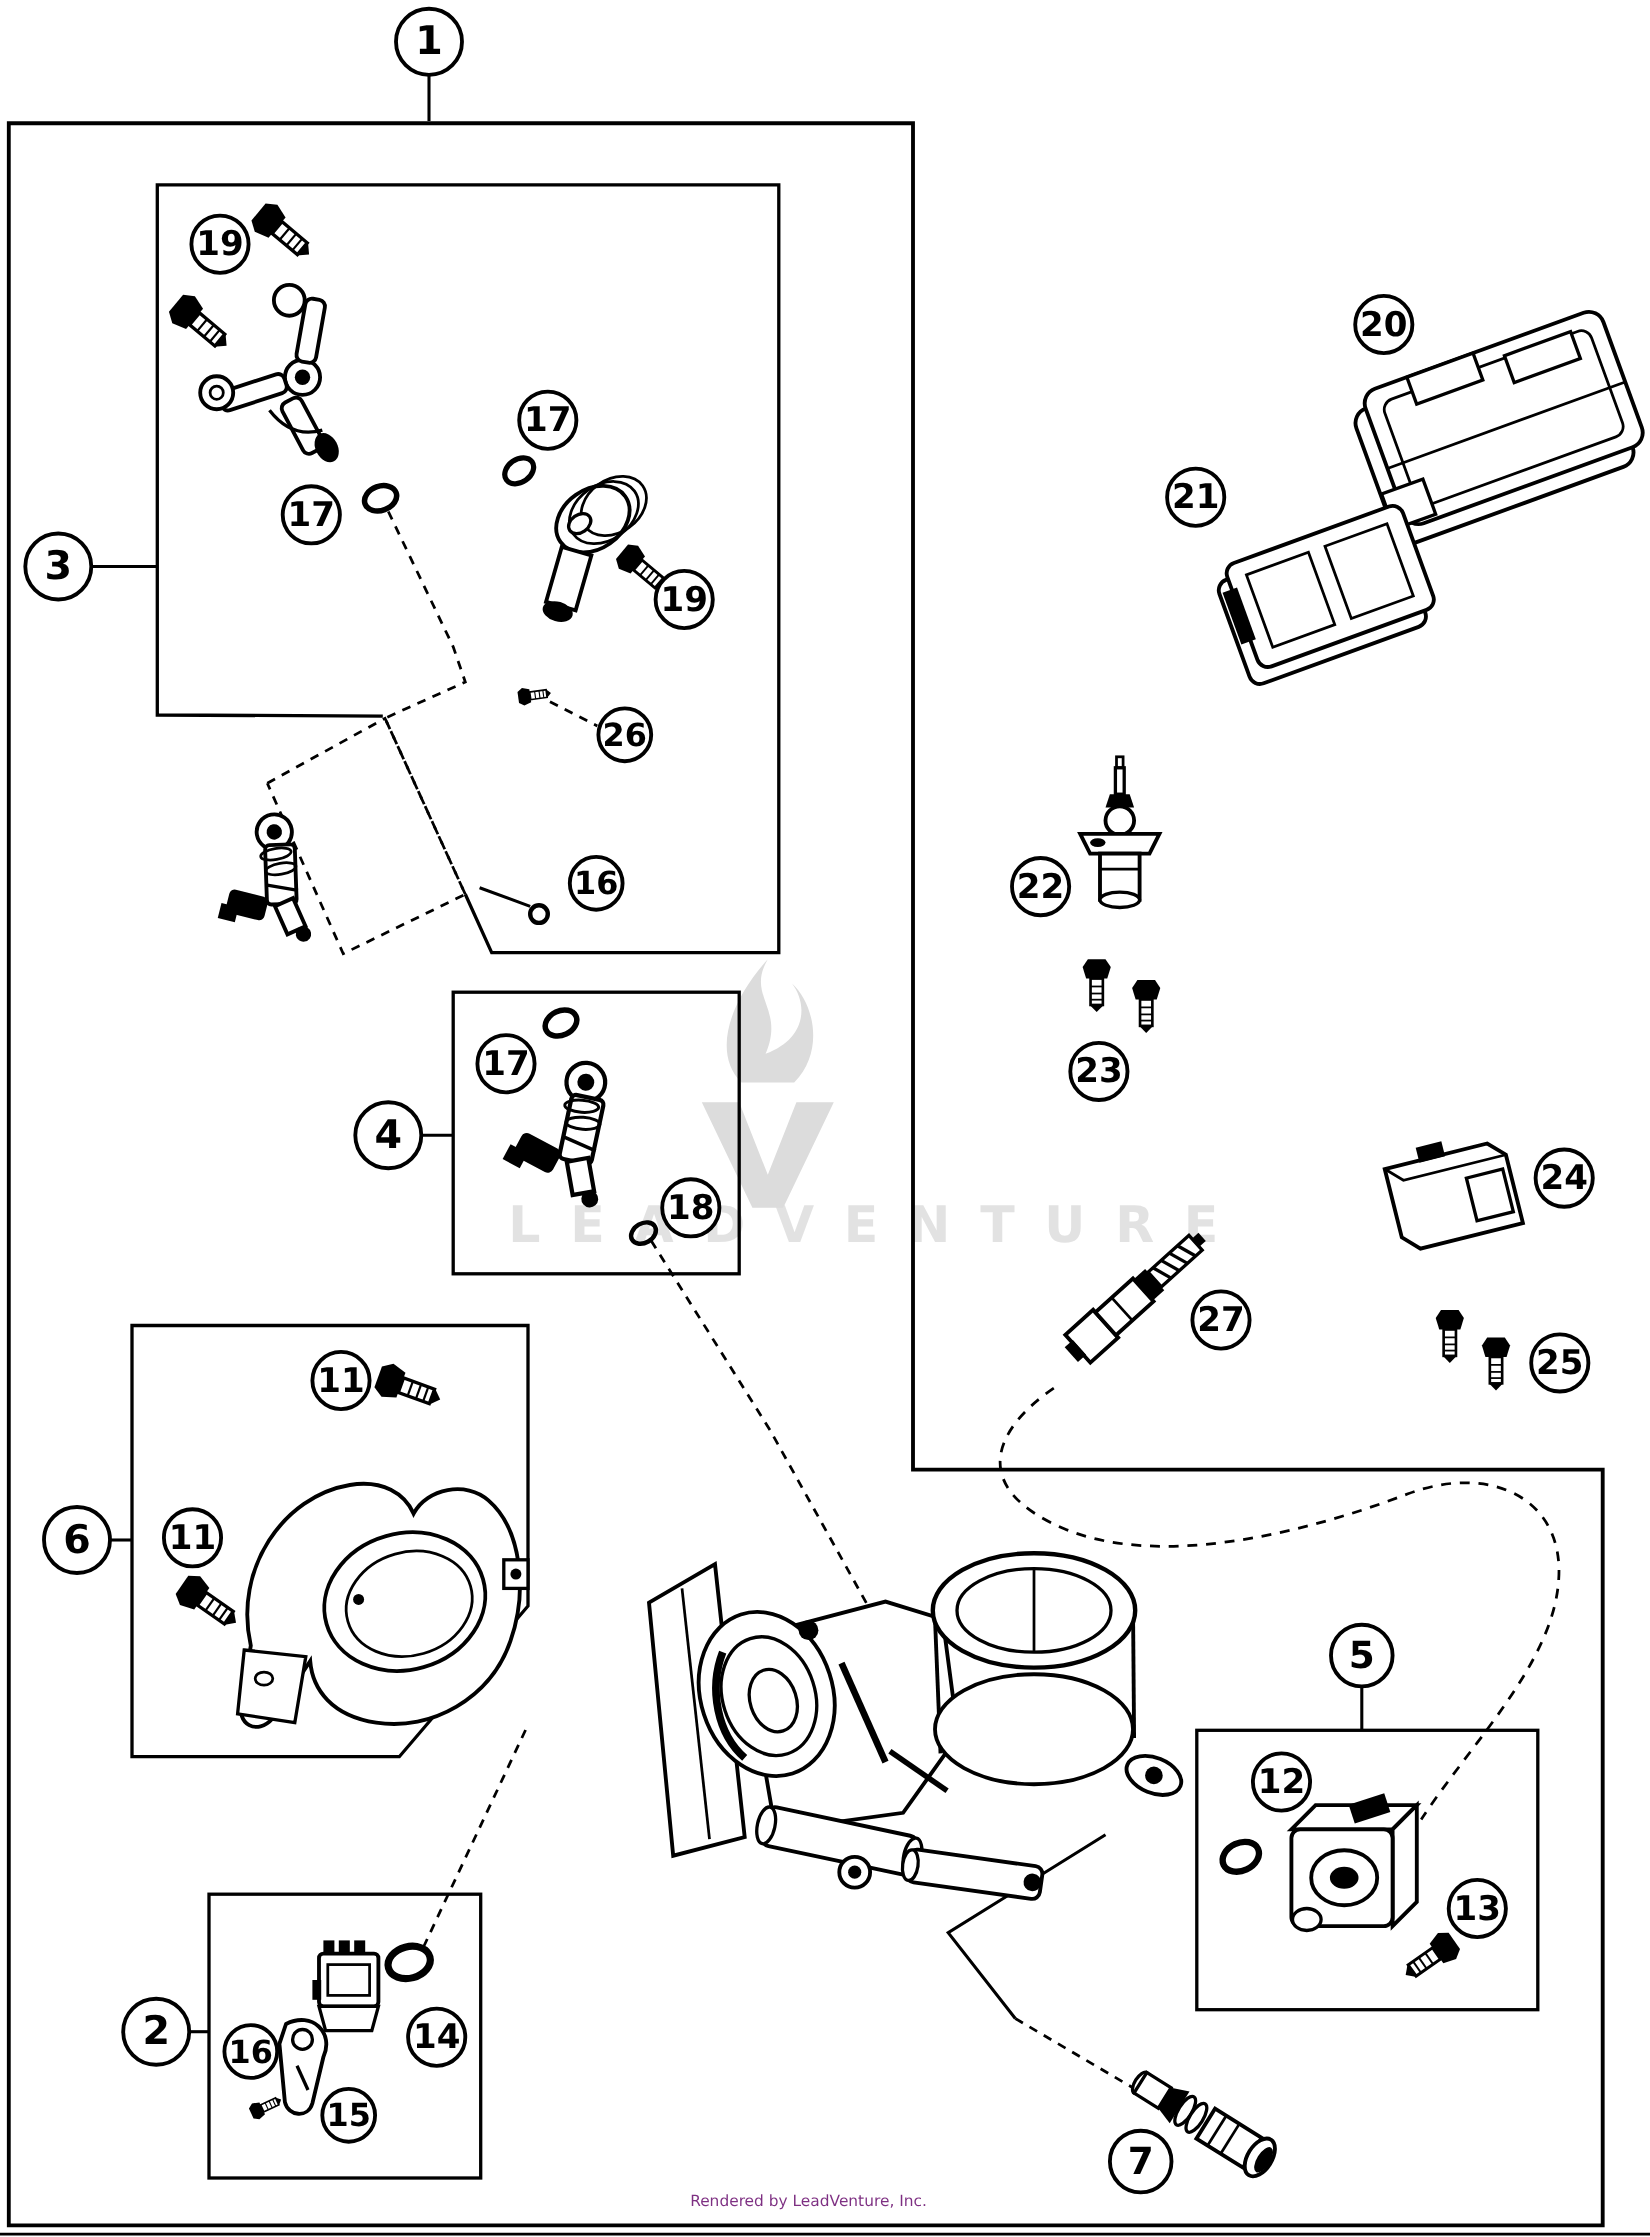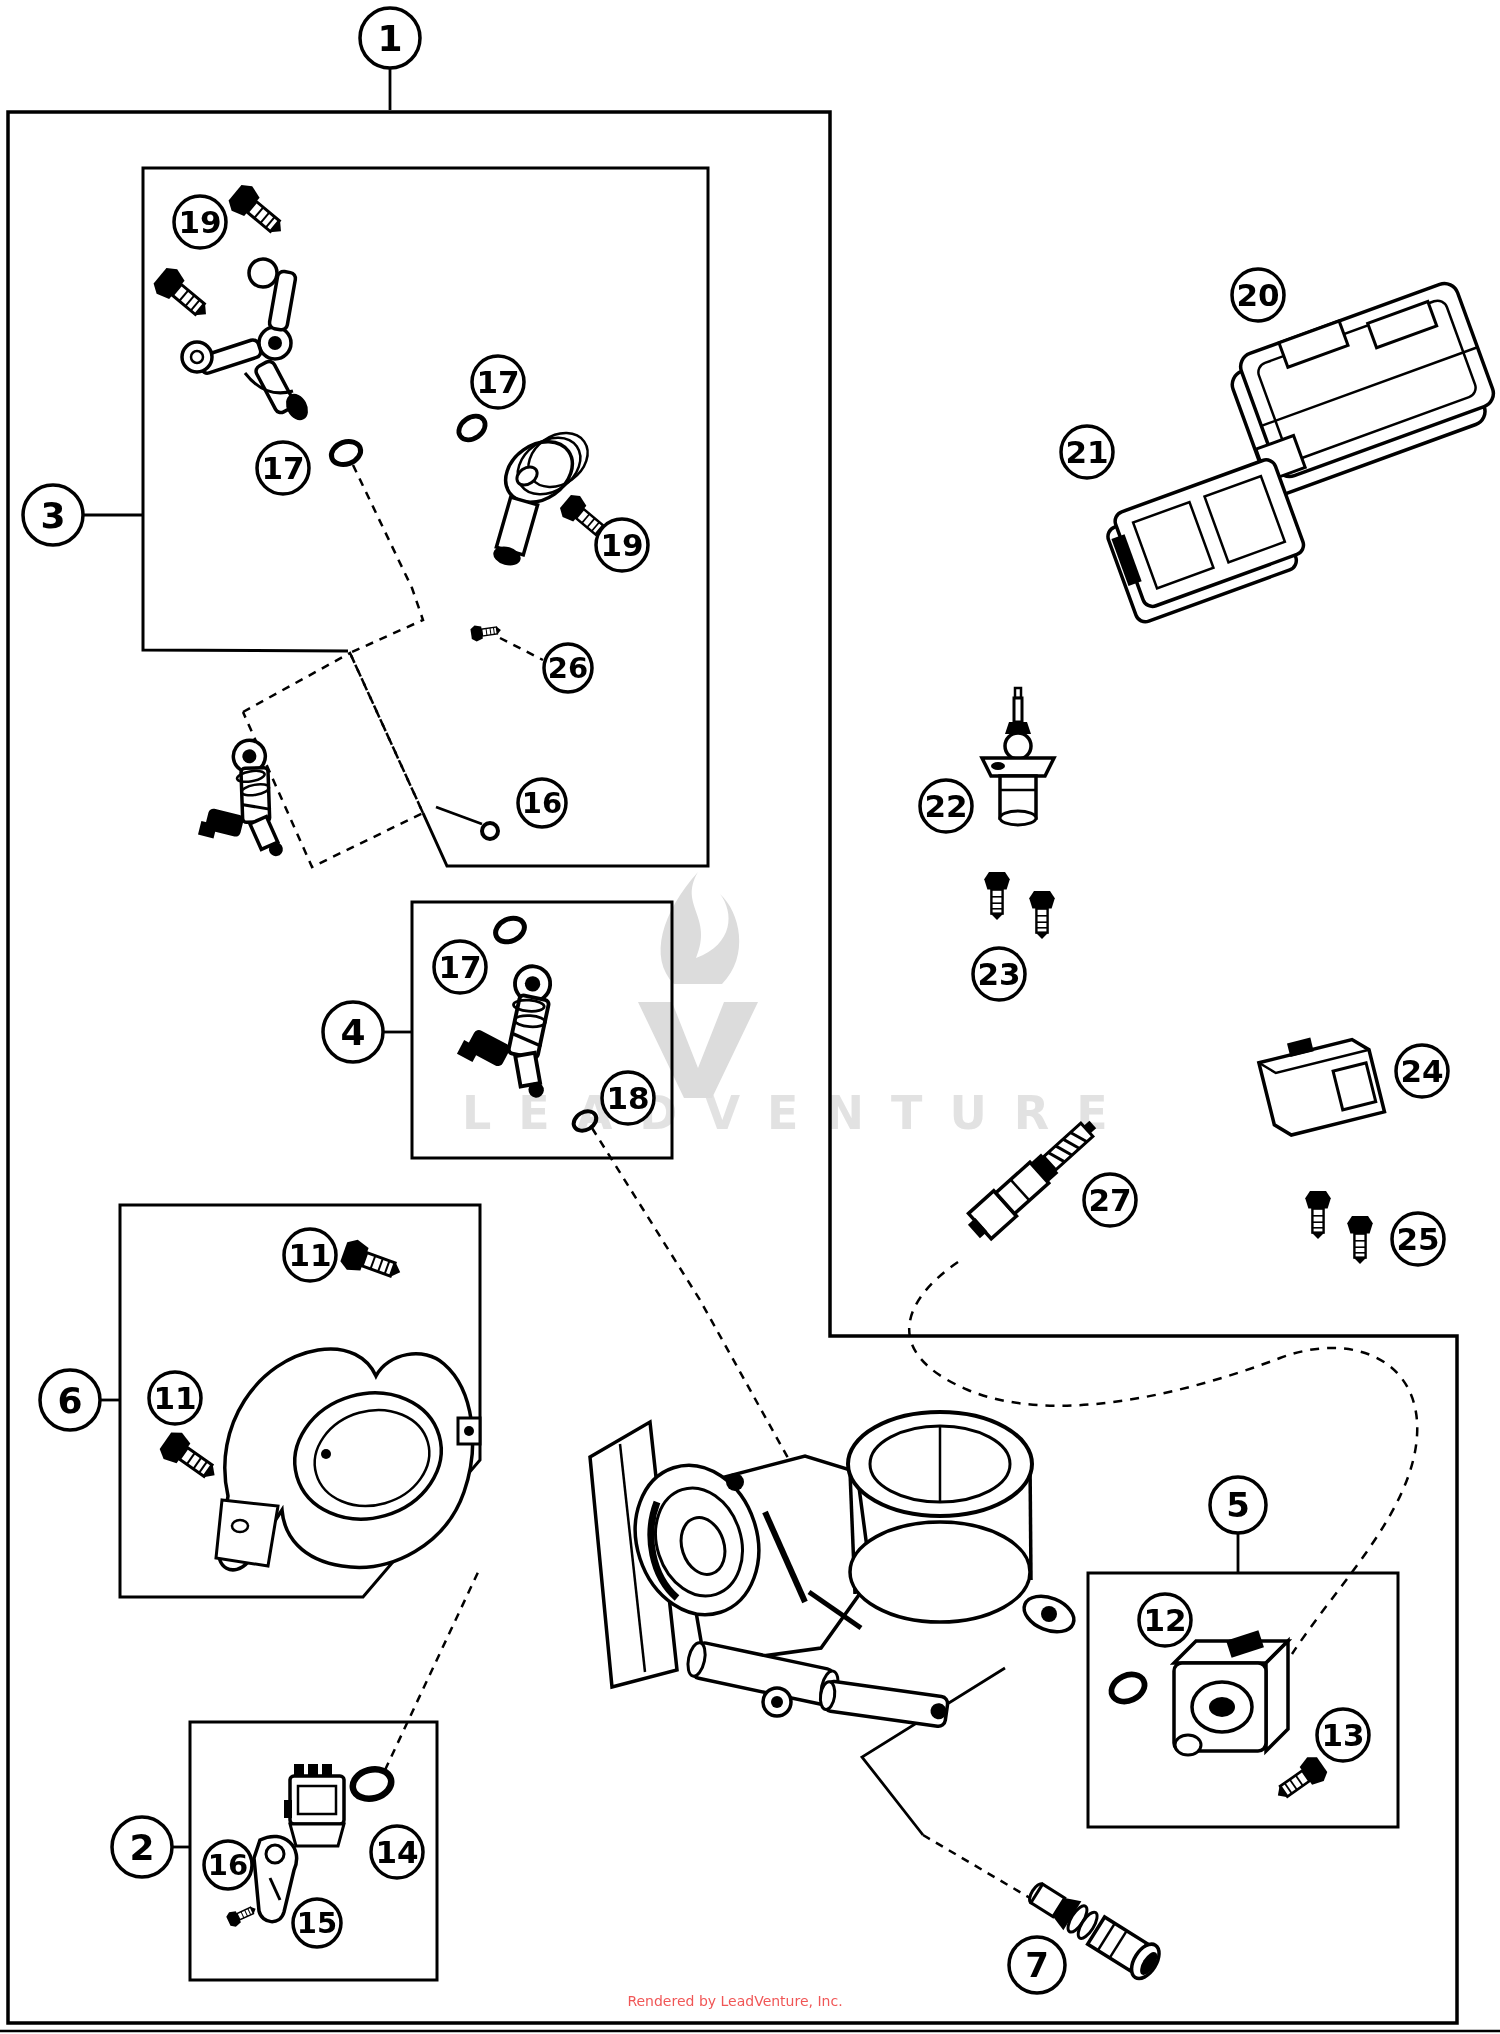--- a/index.html
+++ b/index.html
@@ -3,21 +3,21 @@
 <meta charset="utf-8">
 <style>
   html,body{margin:0;padding:0;background:#e8e8e8;}
   .stage{position:relative;width:1500px;height:2034px;background:#ffffff;overflow:hidden;
          font-family:"DejaVu Sans",sans-serif;}
   .stage svg{position:absolute;left:0;top:0;}
   .watermark-text{position:absolute;left:462px;top:1086px;width:620px;
       font-family:"DejaVu Sans",sans-serif;font-size:46px;font-weight:700;
       letter-spacing:27px;color:#d9d9d9;opacity:.75;user-select:none;white-space:nowrap;}
   .footer-text{position:absolute;left:735px;top:1993px;transform:translateX(-50%);
-      font-family:"DejaVu Sans",sans-serif;font-size:14px;color:#ef4444;opacity:.9;
+      font-family:"DejaVu Sans",sans-serif;font-size:14px;color:#701a75;opacity:.9;
       white-space:nowrap;}
   .callout-num{font-family:"DejaVu Sans",sans-serif;font-weight:700;}
 </style>
 </head>
 <body>
 
 <div class="stage">
 
   <div class="watermark-text">LEADVENTURE</div>
 

